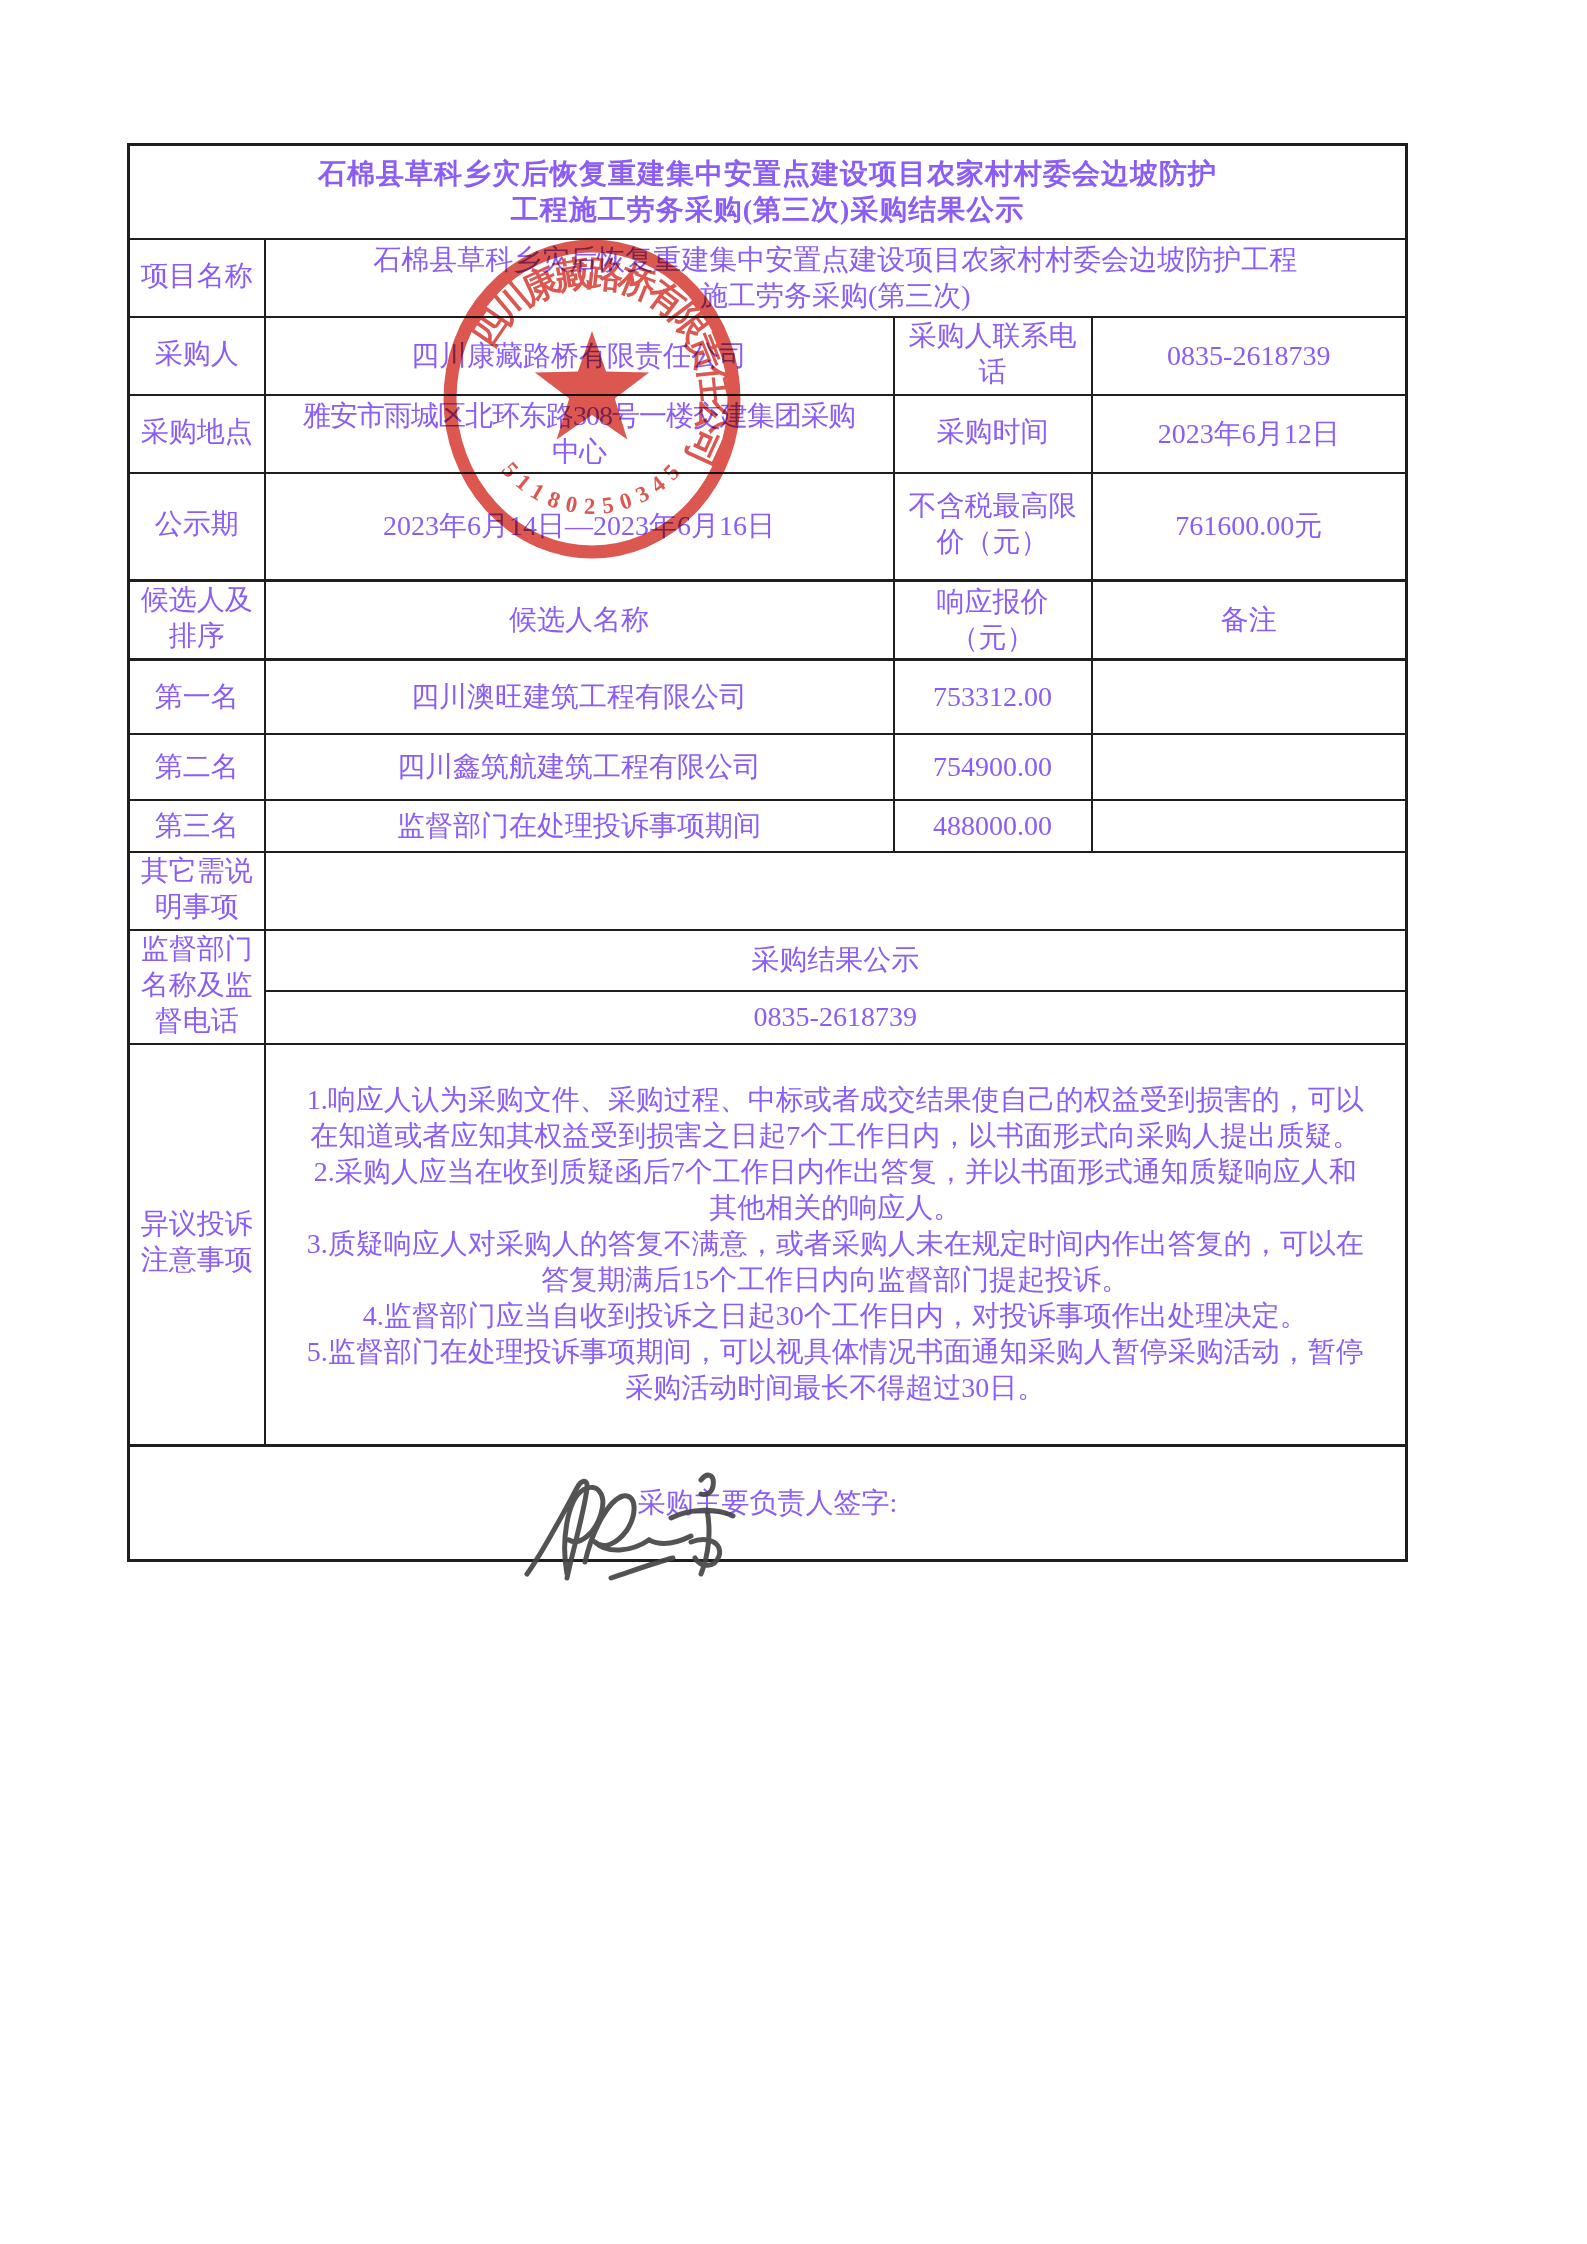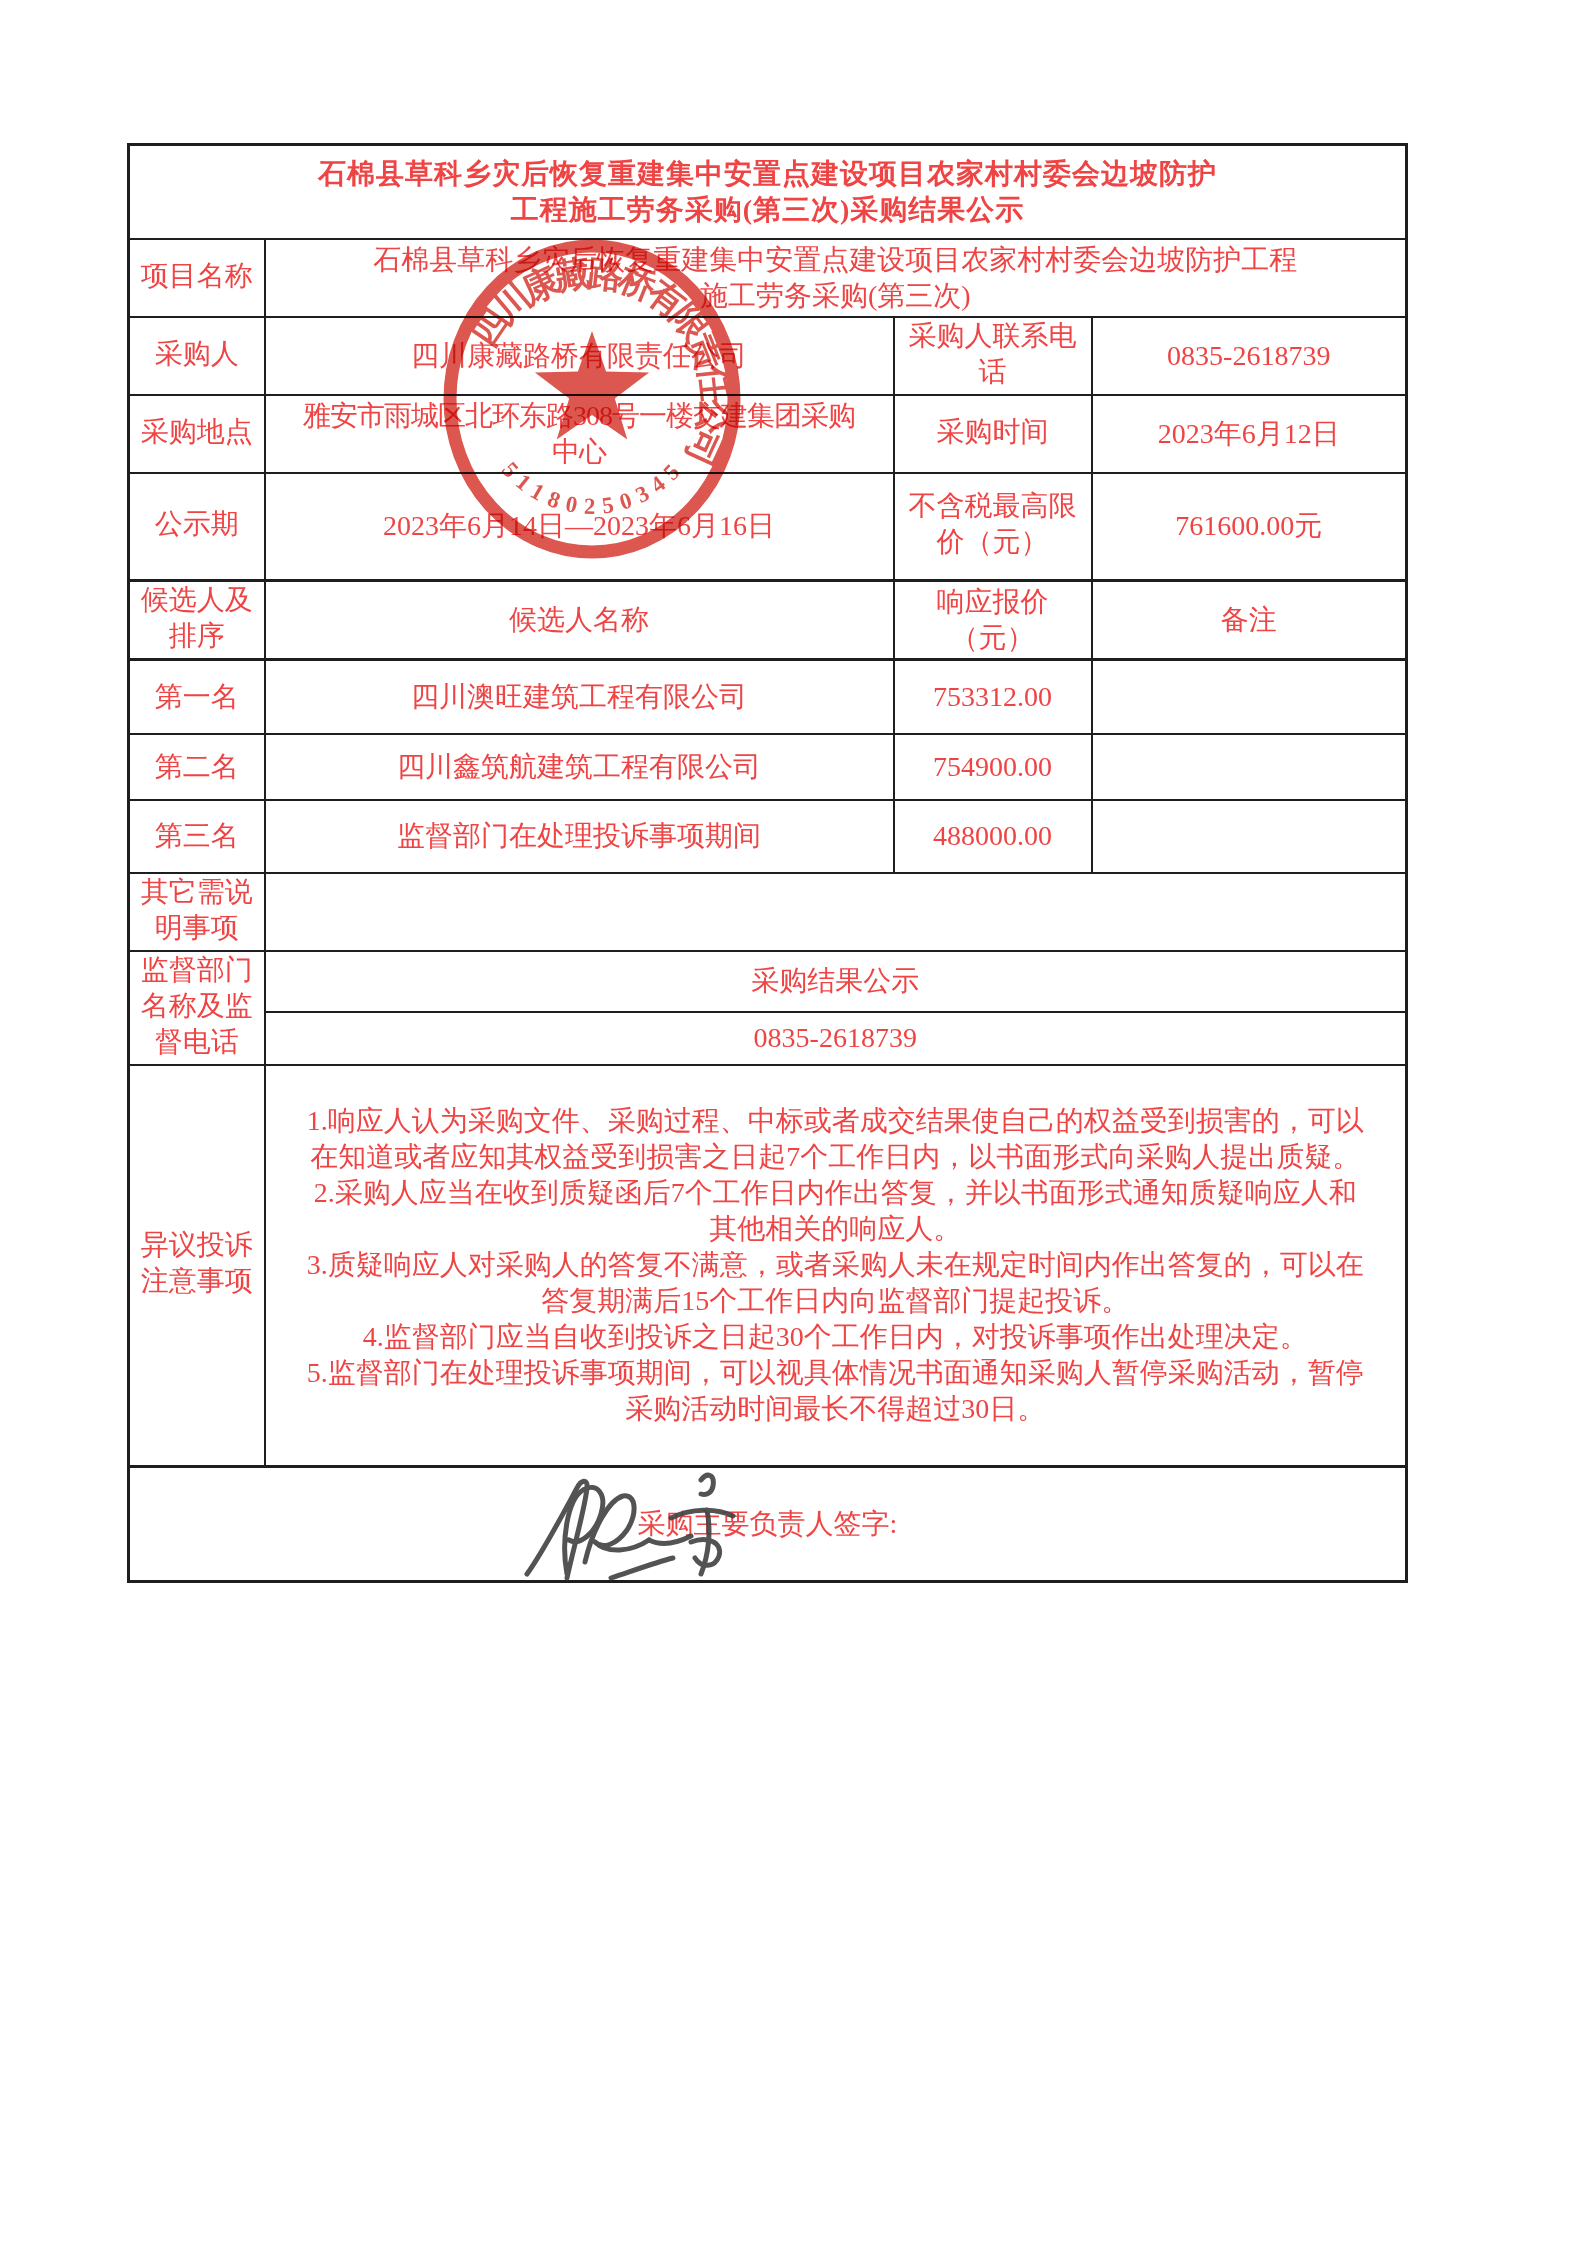--- a/index.html
+++ b/index.html
@@ -18,21 +18,21 @@
     border-collapse:collapse;table-layout:fixed;
     background:transparent;
   }
   table.doc{border:3px solid #1e1e1e;}
   table.doc td{
     border:2px solid #1e1e1e;
     text-align:center;vertical-align:middle;
     font-size:28px;line-height:36px;
     padding:2px 4px;
     overflow:hidden;
-    color:#ef4444;
+    color:#8b5cf6;
   }
   tr.t3 > td{border-top-width:3px;}
   .pre{white-space:pre-line;}
   .title-cell{
     font-size:36px;font-weight:bold;line-height:46px;
     white-space:pre-line;letter-spacing:1px;
   }
   .label-cell{line-height:34px;font-family:Liberation Mono, monospace;}
   .addr-cell{
     text-align:left;padding-left:7px;letter-spacing:-1px;
@@ -124,21 +124,21 @@
       <td>四川澳旺建筑工程有限公司</td>
       <td>753312.00</td>
       <td></td>
     </tr>
     <tr style="height:66px">
       <td>第二名</td>
       <td>四川鑫筑航建筑工程有限公司</td>
       <td>754900.00</td>
       <td></td>
     </tr>
-    <tr style="height:73px">
+    <tr style="height:52px">
       <td>第三名</td>
       <td>监督部门在处理投诉事项期间</td>
       <td>488000.00</td>
       <td></td>
     </tr>
 
     <tr style="height:73px">
       <td class="label-cell pre">其它需说
 明事项</td>
       <td colspan="3"></td>

